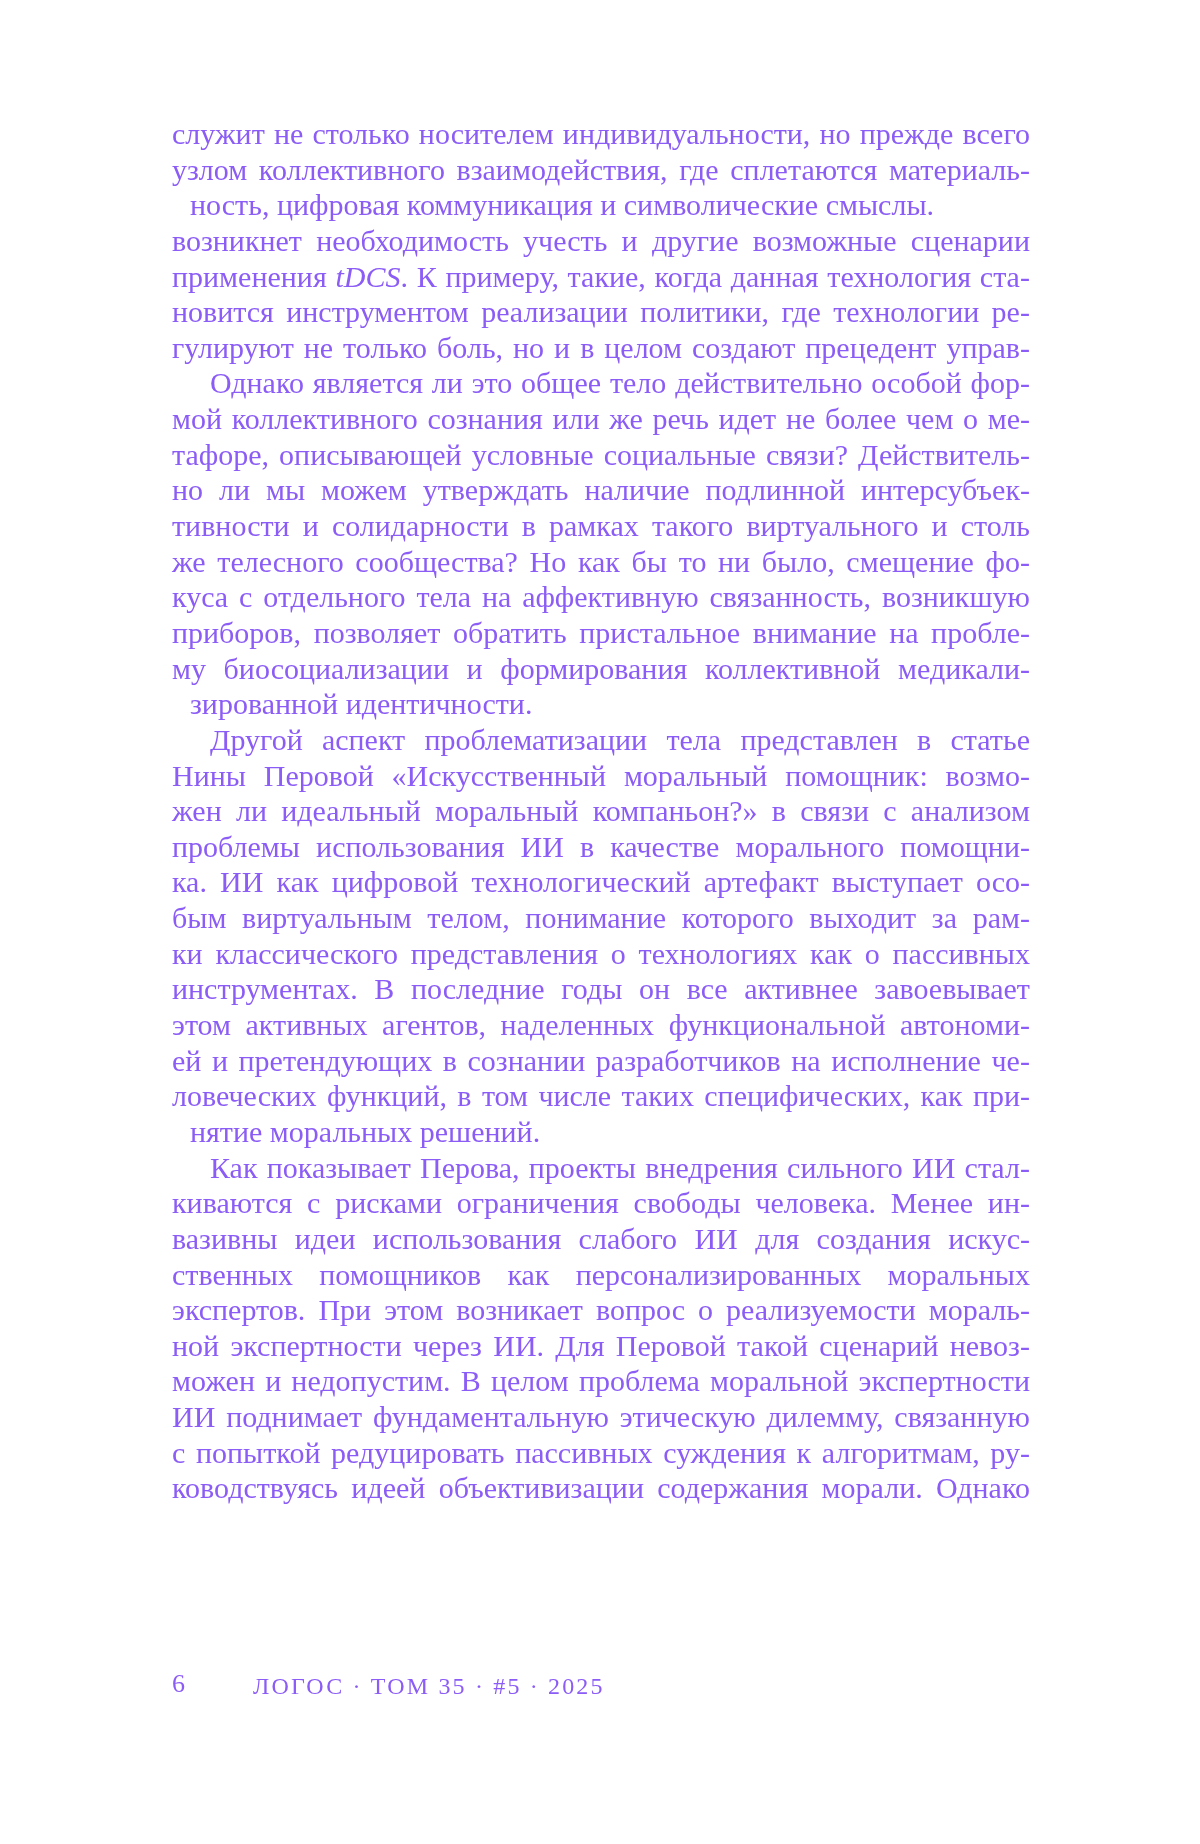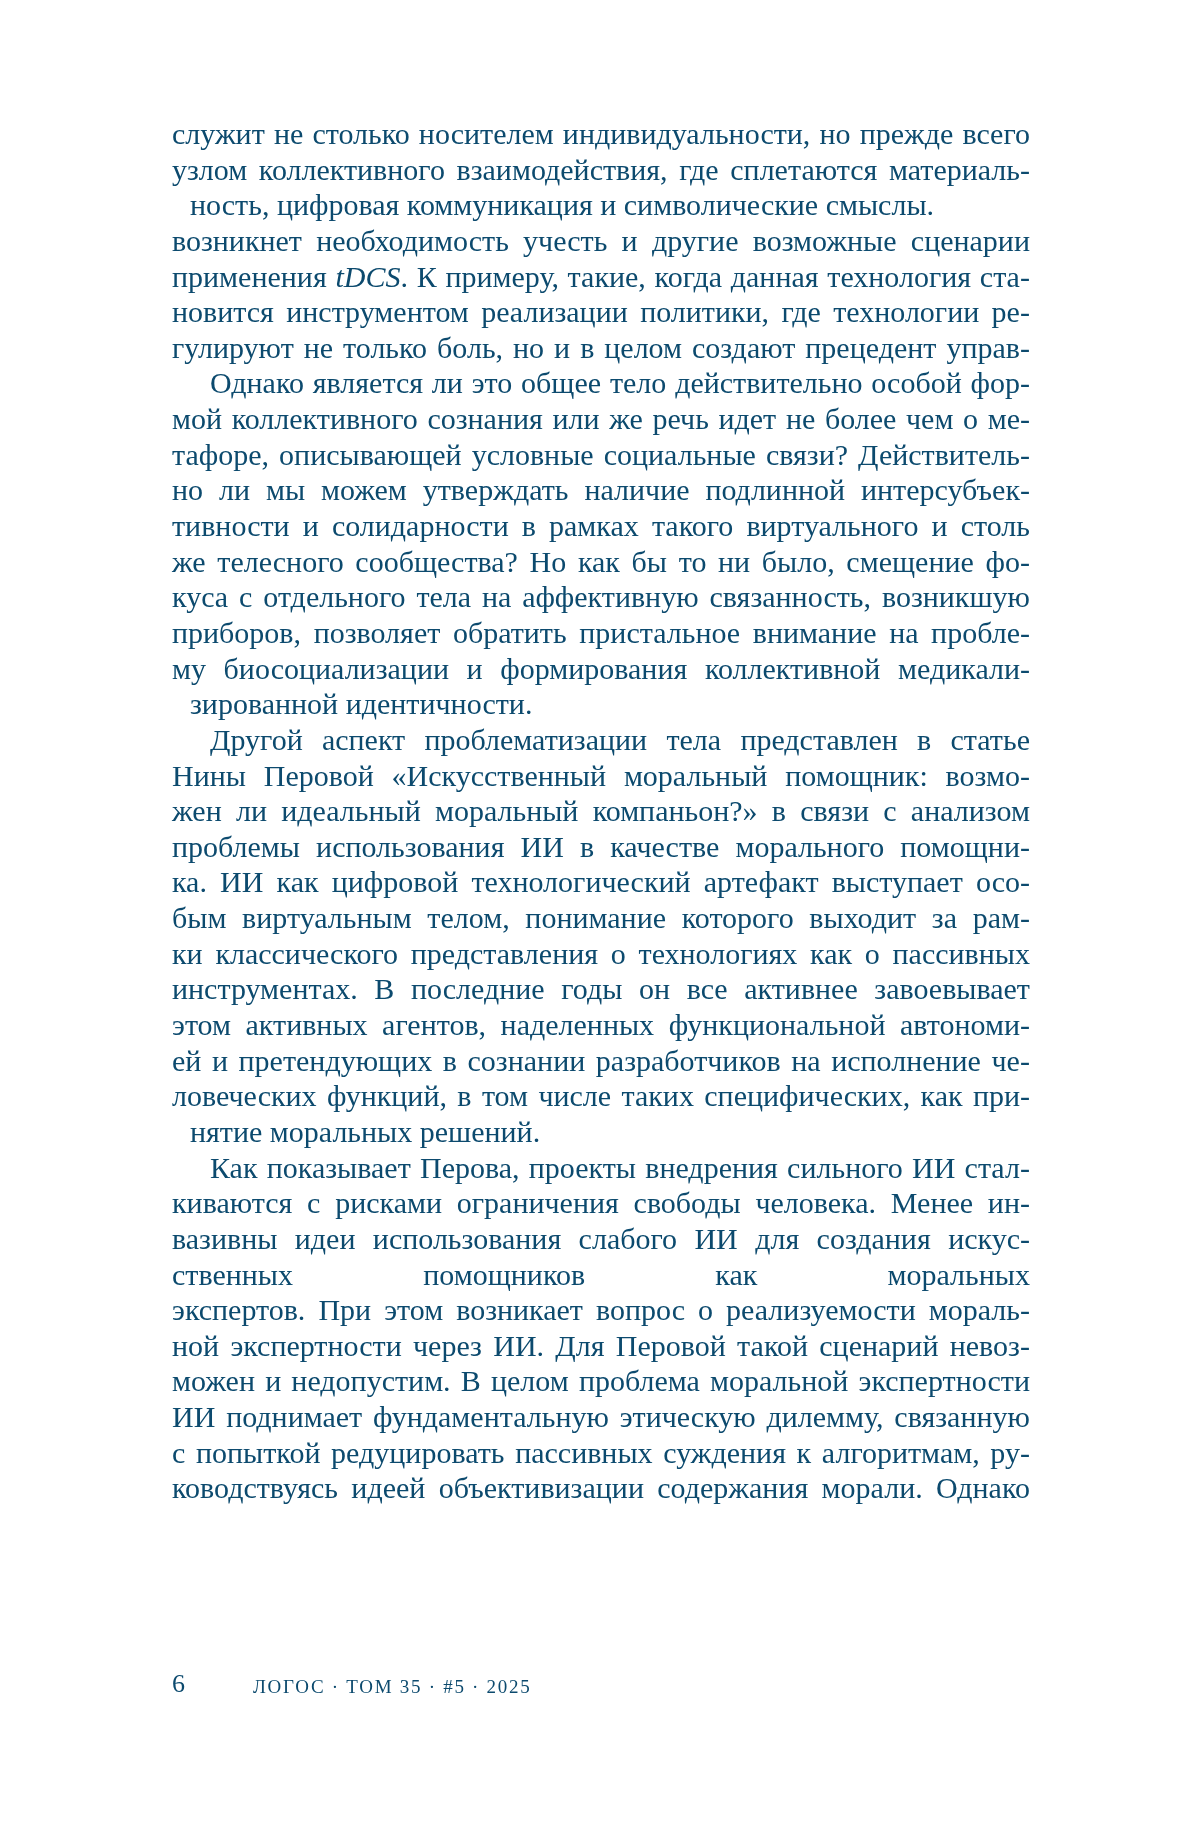--- a/index.html
+++ b/index.html
@@ -2,21 +2,21 @@
 <html><head>
 <meta charset="utf-8">
 <style>
   html, body { margin: 0; padding: 0; background: #e8e8e8; }
   .page {
     position: relative;
     width: 1200px;
     height: 1844px;
     background: #ffffff;
     font-family: "Liberation Serif", "DejaVu Serif", serif;
-    color: #0c4a6e;
+    color: #8b5cf6;
     overflow: hidden;
   }
   .text-block {
     position: absolute;
     left: 172px;
     top: 116px;
     width: 858px;
   }
   .line {
     height: 35.65px;
@@ -44,21 +44,21 @@
     position: absolute;
     left: 172px;
     top: 1671px;
     font-size: 26px;
     line-height: 26px;
   }
   .journal-line {
     position: absolute;
     left: 253px;
     top: 1677px;
-    font-size: 19px;
+    font-size: 24px;
     line-height: 19px;
     letter-spacing: 0.09em;
   }
 </style>
 </head>
 <body>
 
 <div class="page">
   <div class="text-block">
       <div class="line">
@@ -352,20 +352,21 @@
         <span class="word">слабого</span>
         <span class="word">ИИ</span>
         <span class="word">для</span>
         <span class="word">создания</span>
         <span class="word">искус-</span>
       </div>
       <div class="line">
         <span class="word">ственных</span>
         <span class="word">помощников</span>
         <span class="word">как</span>
+        <span class="word">персонализированных</span>
         <span class="word">моральных</span>
       </div>
       <div class="line">
         <span class="word">экспертов.</span>
         <span class="word">При</span>
         <span class="word">этом</span>
         <span class="word">возникает</span>
         <span class="word">вопрос</span>
         <span class="word">о</span>
         <span class="word">реализуемости</span>

